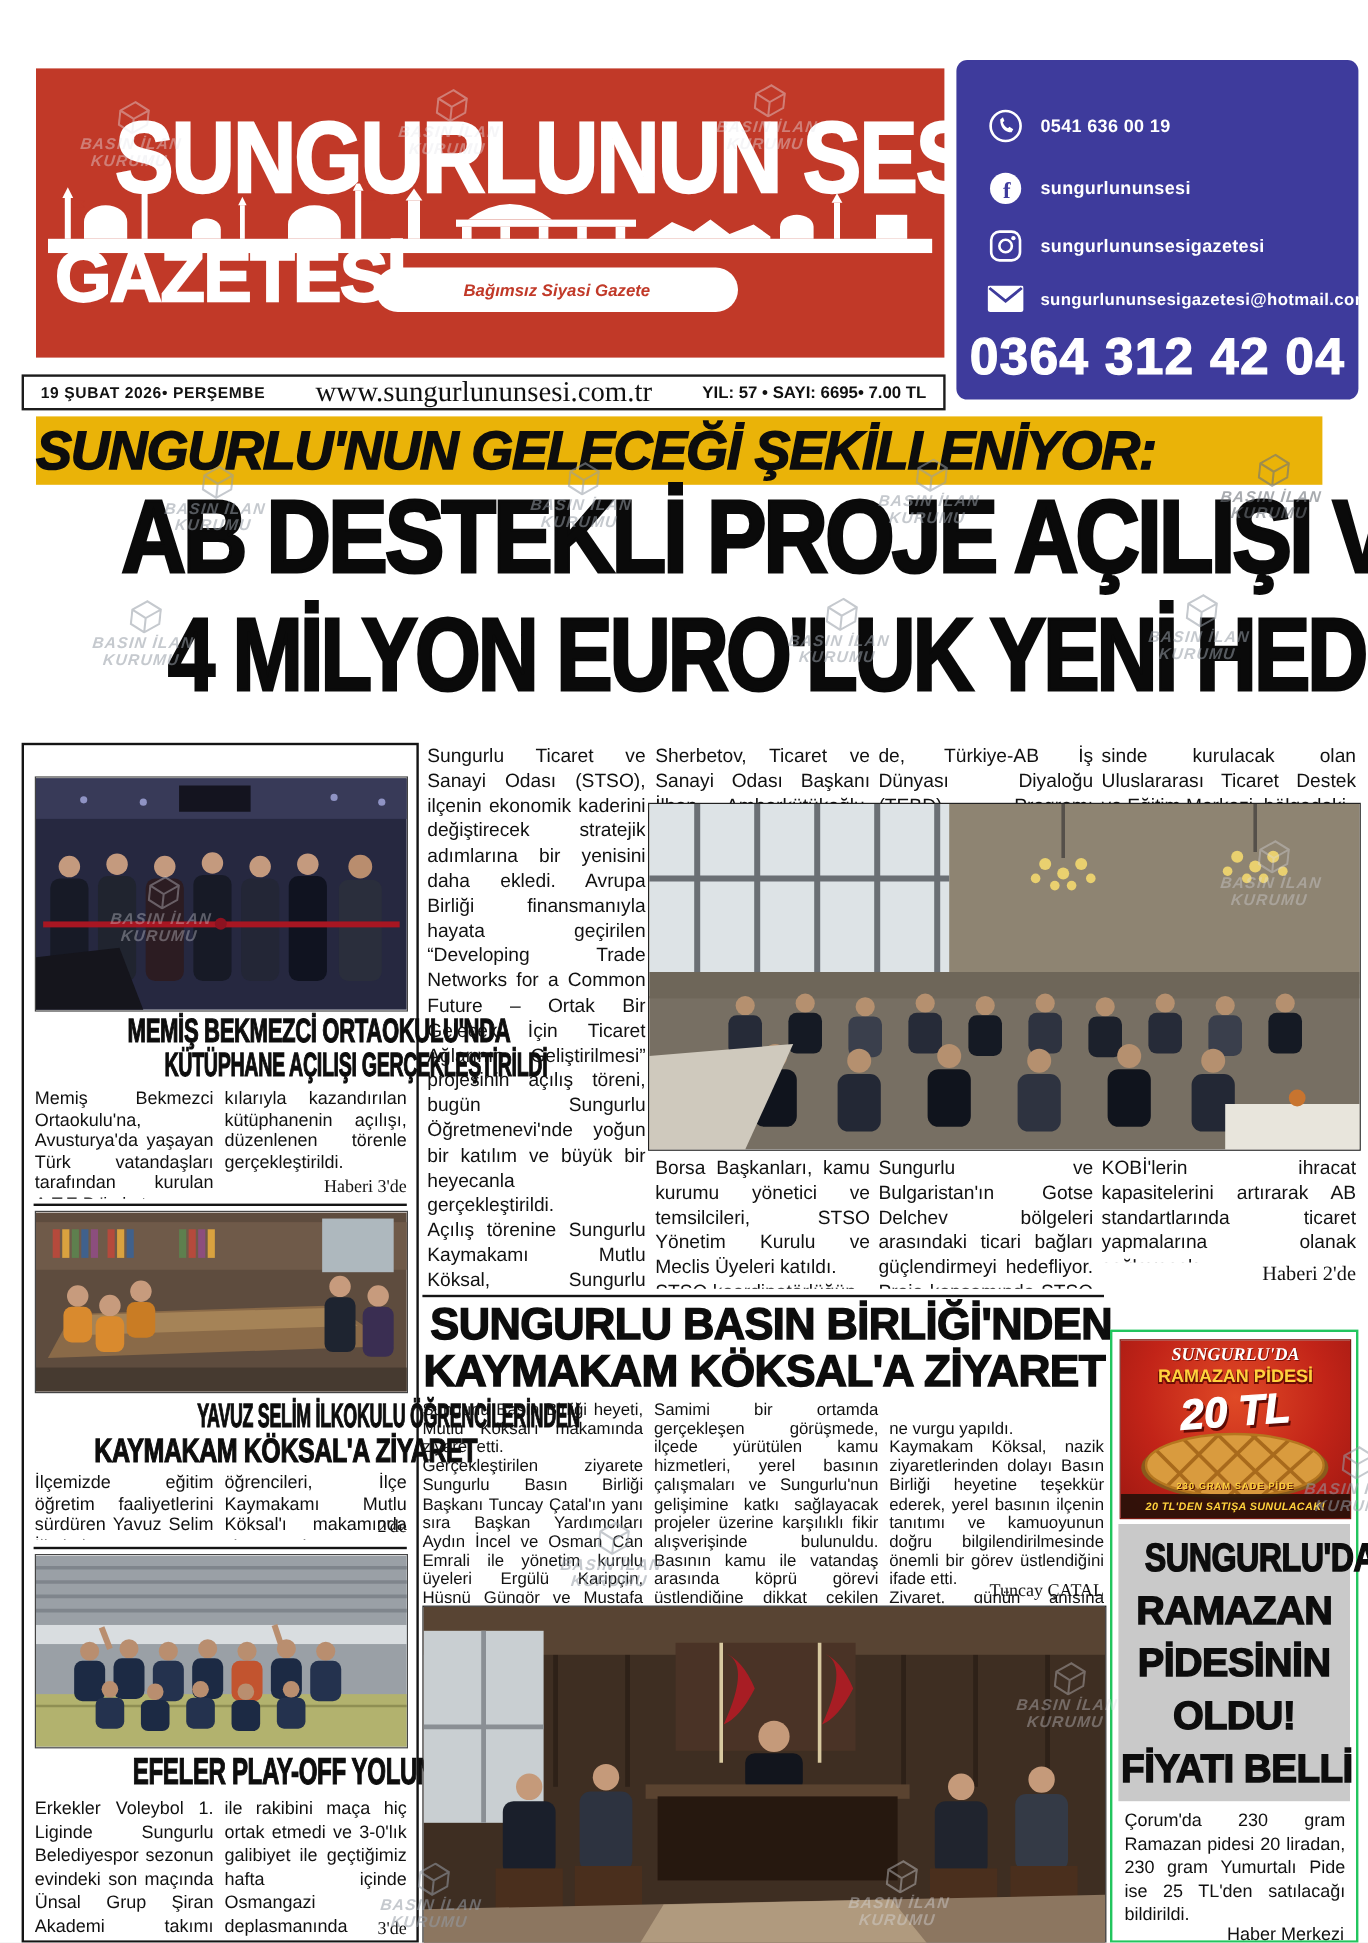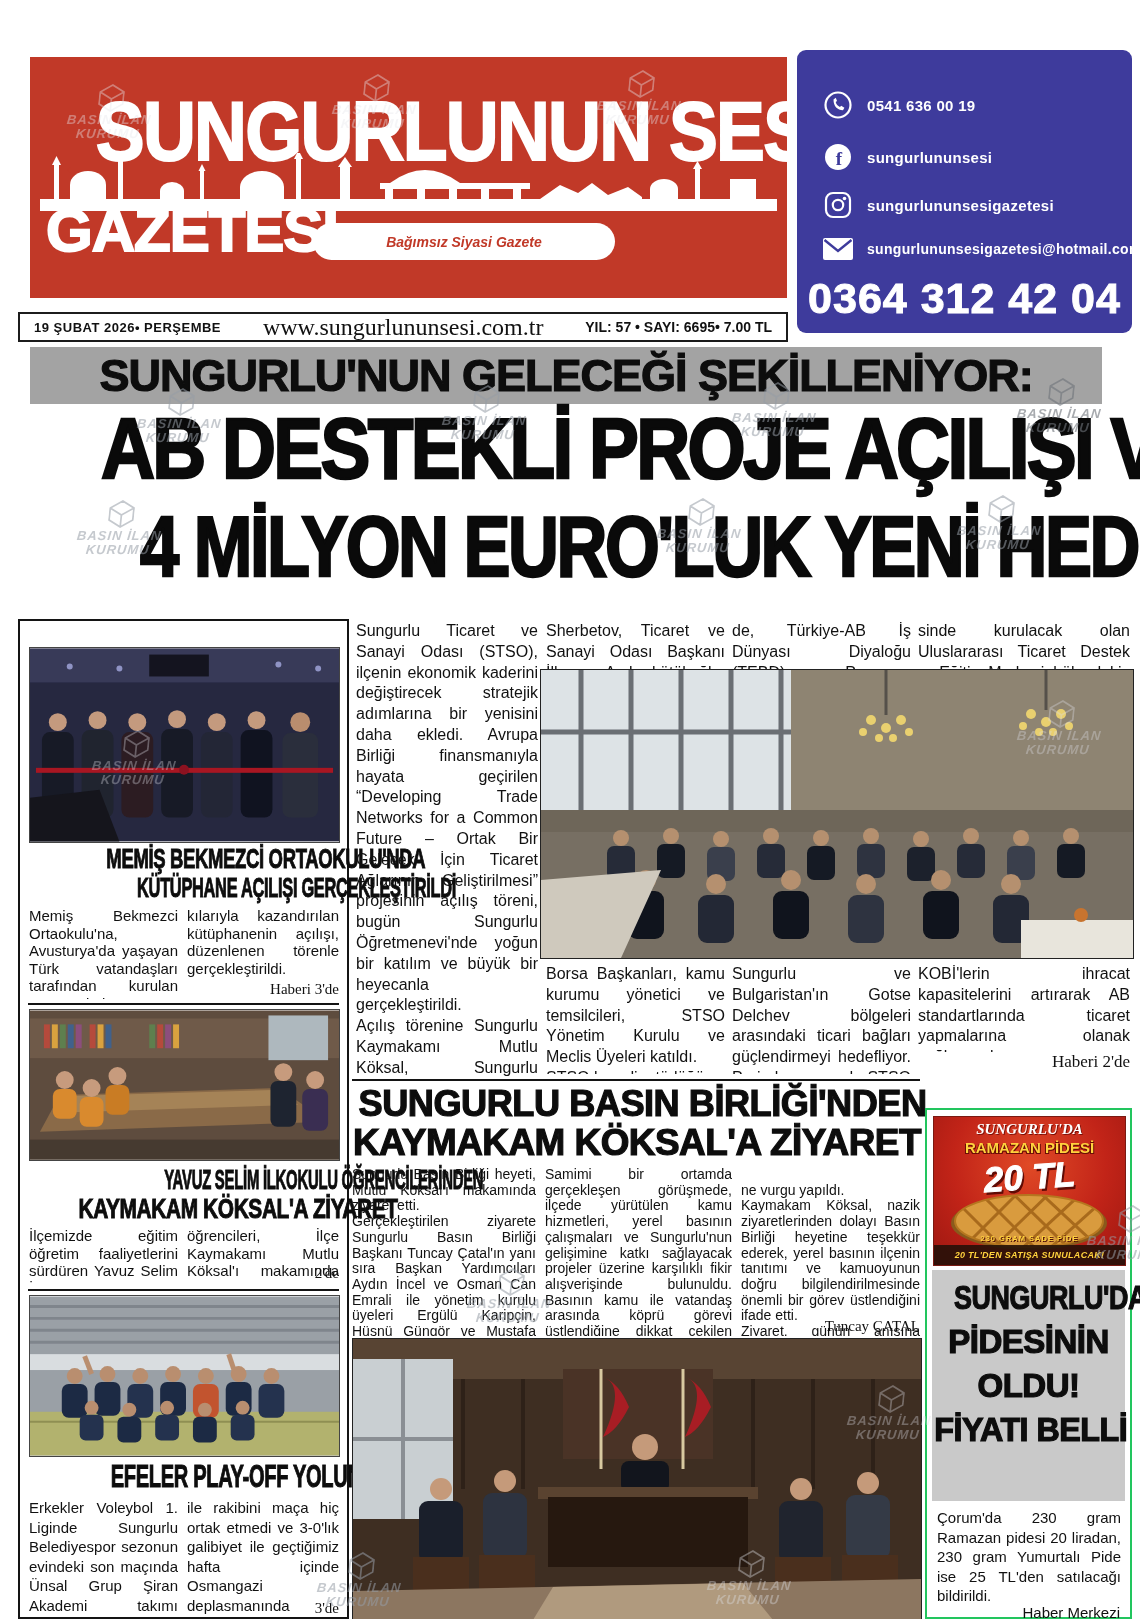--- a/index.html
+++ b/index.html
@@ -30,21 +30,21 @@
   .phone-big span{font-size:43px;font-weight:bold;letter-spacing:1px;-webkit-text-stroke:1px #fff;}
 
   
   .dateline{position:absolute;left:18px;top:312px;width:770px;height:30px;border:2px solid #1c1c1c;
             display:flex;align-items:center;justify-content:space-between;padding:0 14px;box-sizing:border-box;}
   .dl-date{font-size:13px;font-weight:bold;letter-spacing:.5px;}
   .dl-web{font-family:Liberation Serif, serif;font-size:24px;}
   .dl-issue{font-size:14px;font-weight:bold;}
 
   
-  .kicker{position:absolute;left:30px;top:347px;width:1072px;height:57px;background:#a3a3a3;text-align:center;}
+  .kicker{position:absolute;left:30px;top:347px;width:1072px;height:57px;background:#eab308;font-style:italic;}
   .kicker .fitline{font-size:45px;line-height:57px;font-weight:bold;letter-spacing:-1px;-webkit-text-stroke:1.2px #0d0d0d;color:#0d0d0d;}
   .bigline{position:absolute;left:18px;width:1104px;height:98px;text-align:center;}
   .bigline .fitline{font-size:86px;line-height:96px;font-weight:bold;color:#0a0a0a;letter-spacing:-3px;-webkit-text-stroke:2.5px #0a0a0a;}
 
   
   .leftbox{position:absolute;left:18px;top:619px;width:331px;height:1000px;border:2px solid #141414;box-sizing:border-box;background:#fff;}
   .lphoto{position:absolute;left:9px;width:309px;border:1px solid #444;}
   .lb-headline{position:absolute;left:4px;width:319px;text-align:center;}
   .lb-headline .fitline{font-size:28px;line-height:29px;font-weight:bold;letter-spacing:-.5px;-webkit-text-stroke:1px #0d0d0d;color:#0d0d0d;}
   .lb-col{position:absolute;font-size:15px;line-height:17.6px;}
@@ -507,20 +507,21 @@
         <ellipse cx="95" cy="34" rx="74" ry="26" fill="none" stroke="#b5761f" stroke-width="2"></ellipse>
       </svg>
       <div class="ad-l4">230 GRAM SADE PİDE</div>
       <div class="ad-strip">
         <span class="ad-l5">20 TL'DEN SATIŞA SUNULACAK!</span>
       </div>
     </div>
 
     <div class="side-h">
       <span class="line"><span class="fitline" style="transform: scaleX(0.814292); transform-origin: 50% 50%;">SUNGURLU'DA</span></span>
+      <span class="line"><span class="fitline">RAMAZAN</span></span>
       <span class="line"><span class="fitline">PİDESİNİN</span></span>
       <span class="line"><span class="fitline">OLDU!</span></span>
       <span class="line"><span class="fitline" style="transform: scaleX(0.977138); transform-origin: 50% 50%;">FİYATI BELLİ</span></span>
     </div>
     <div class="side-body just">Çorum'da 230 gram Ramazan pidesi 20 liradan, 230 gram Yumurtalı Pide ise 25 TL'den satılacağı bildirildi.</div>
     <div class="side-byline">Haber Merkezi</div>
   </div>
 
   <div class="wm" style="left:50px;top:84px;color:rgba(230,230,235,.4)">
       <svg class="cube" viewBox="0 0 24 26">

